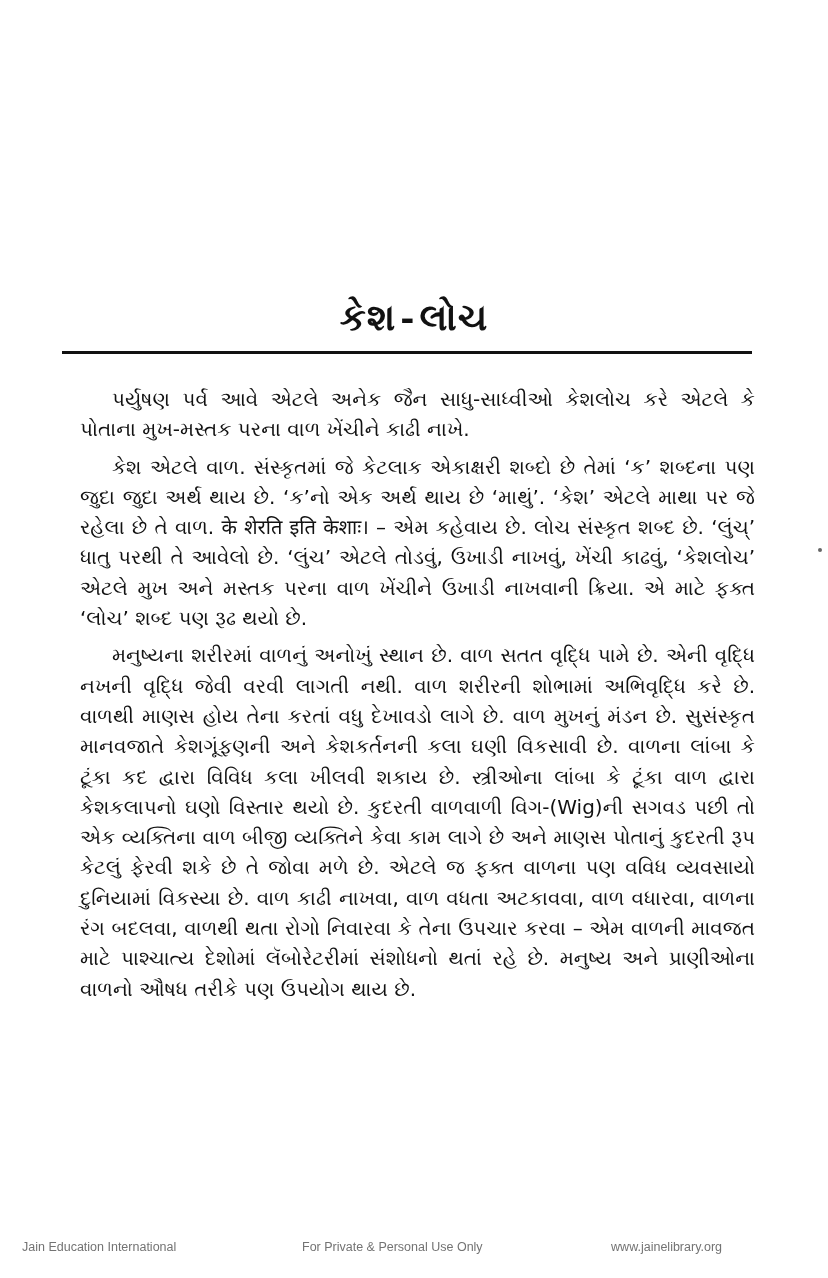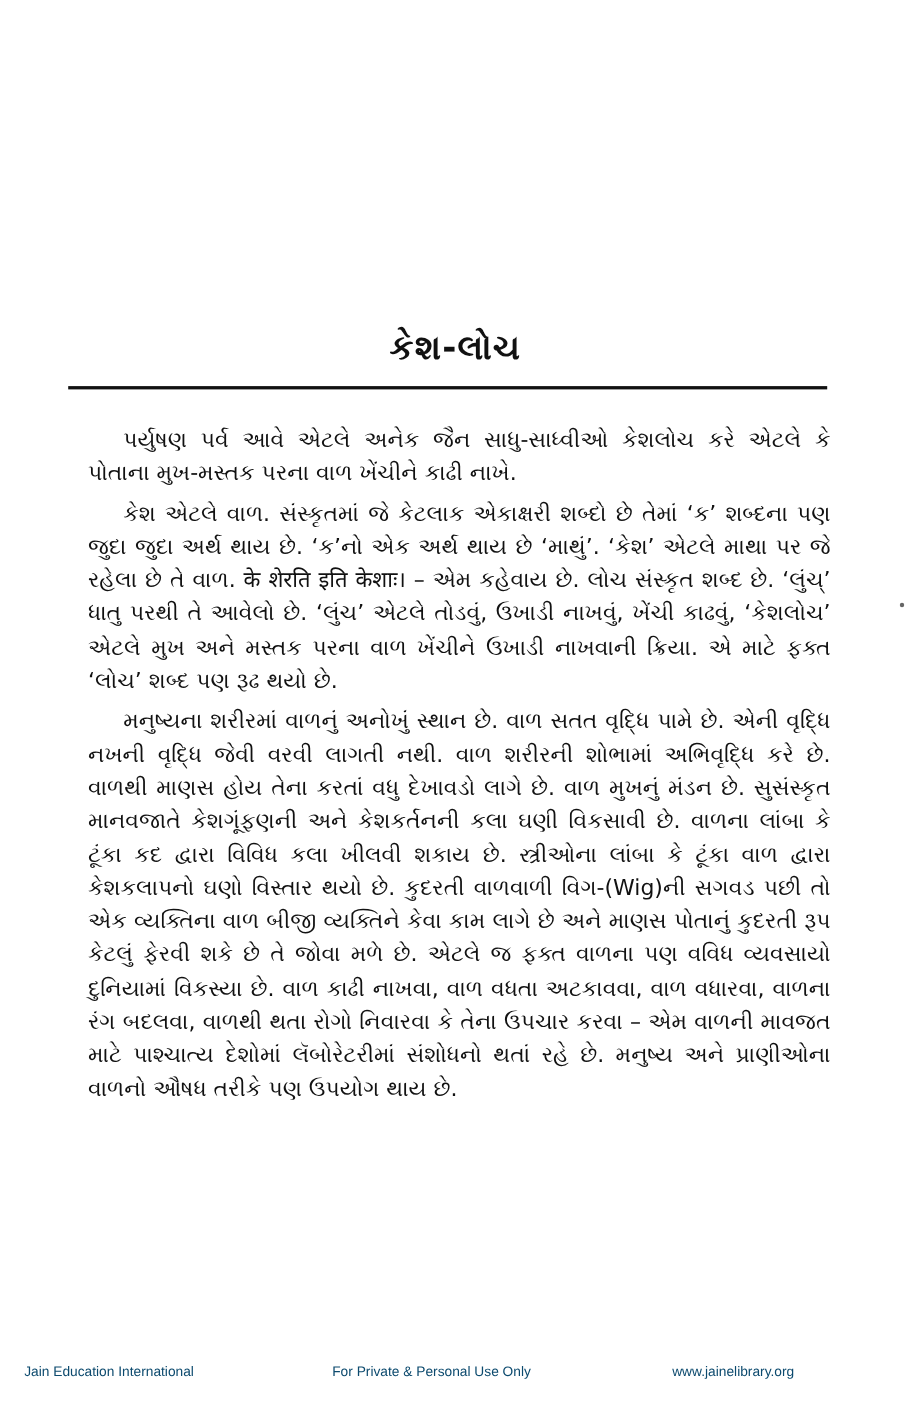--- a/index.html
+++ b/index.html
@@ -3,37 +3,37 @@
 <meta charset="utf-8">
 <style>
   html, body { margin: 0; padding: 0; }
   body {
     width: 828px; height: 1278px; background: #ffffff; position: relative;
     overflow: hidden; color: #111;
     font-family: "DejaVu Sans", sans-serif;
   }
   .page-title {
     position: absolute; left: 0; width: 828px; top: 298px;
-    text-align: center; font-size: 31px; font-weight: bold; letter-spacing: 1px;
+    text-align: center; font-size: 37px; font-weight: bold; letter-spacing: 1px; font-family: Liberation Mono, monospace;
   }
   .rule {
     position: absolute; left: 62px; width: 690px; top: 351px; height: 3px; background: #111;
   }
   .body-text {
     position: absolute; left: 80px; width: 675px; top: 384px;
     font-size: 20px; line-height: 30.3px; text-align: justify;
   }
   .para { margin: 0 0 7px 0; text-indent: 32px; }
   .para:last-child { margin-bottom: 0; }
   .edge-mark {
     position: absolute; left: 818px; top: 548px; width: 4px; height: 4px; border-radius: 2px; background: #666;
   }
   .footer {
     position: absolute; top: 1240px; left: 0; width: 744px; height: 20px;
-    font-family: "Liberation Sans", sans-serif; font-size: 12.5px; color: #0c4a6e;
+    font-family: "Liberation Sans", sans-serif; font-size: 12.5px; color: #737373;
   }
   .footer span { position: absolute; top: 0; }
   .f-left { left: 22px; }
   .f-mid { left: 302px; }
   .f-right { right: 22px; margin-left: 40px; }
 </style>
 </head>
 <body>
 
 <div class="page-title">કેશ-લોચ</div>

